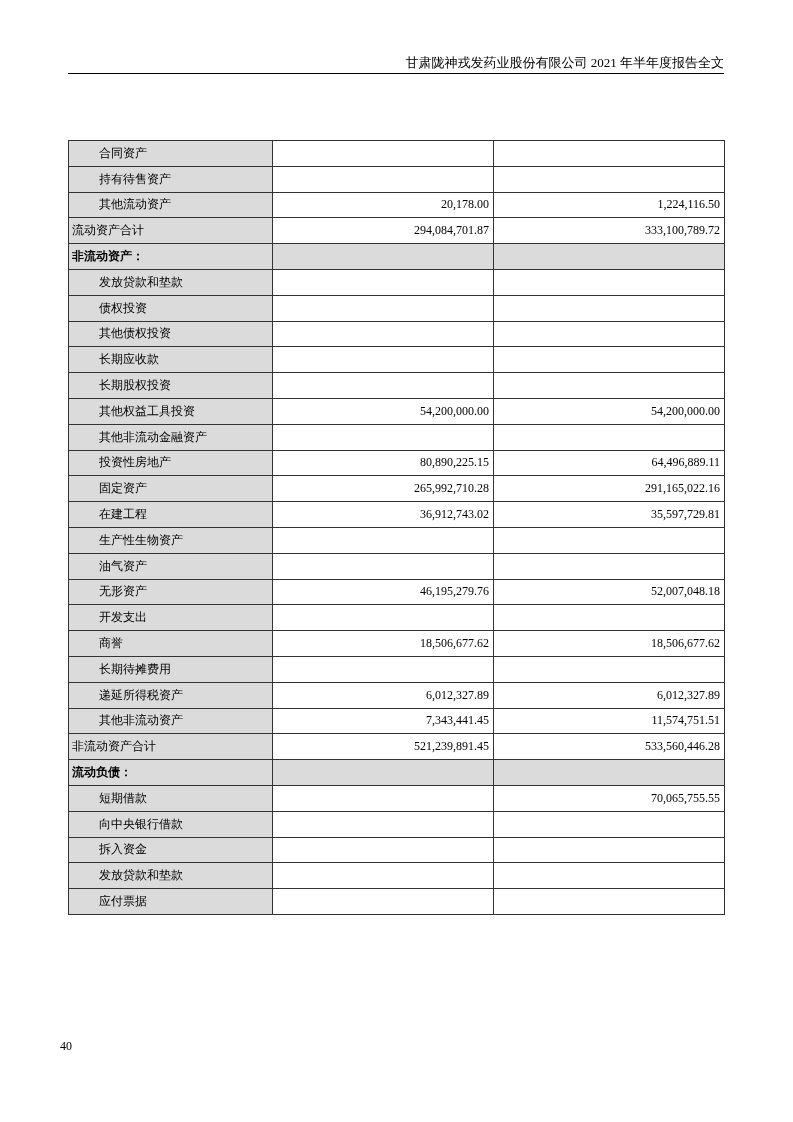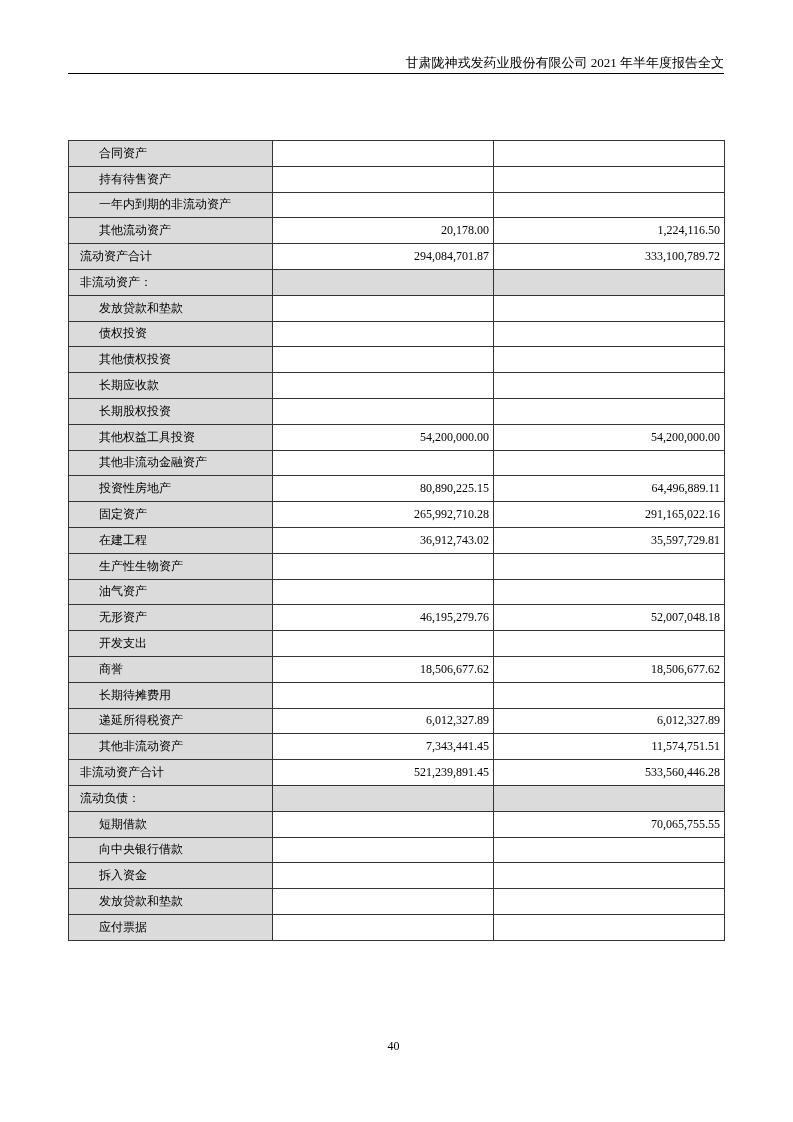--- a/index.html
+++ b/index.html
@@ -54,39 +54,40 @@
     overflow: hidden;
     white-space: nowrap;
   }
   .label-cell {
     background: var(--grey);
     padding-left: 30px;
     text-align: left;
   }
   .row-total .label-cell,
   .row-section .label-cell {
-    padding-left: 11px;
+    padding-left: 3px;
   }
   .row-section td {
     background: var(--grey);
+    font-weight: bold;
   }
   .value-cell {
     background: #ffffff;
     text-align: right;
     padding-right: 4px;
   }
   .row-section .value-cell {
     background: var(--grey);
   }
   .page-number {
     position: absolute;
     top: 1039px;
-    left: 68px;
+    left: 60px;
     width: 651px;
-    text-align: center;
+    text-align: left;
     font-size: 12px;
   }
 </style>
 </head>
 <body>
 
 <div class="page">
 
   <div class="doc-header">甘肃陇神戎发药业股份有限公司 2021 年半年度报告全文</div>
 
@@ -103,25 +104,20 @@
           <td class="label-cell">合同资产</td>
           <td class="value-cell"></td>
           <td class="value-cell"></td>
         </tr>
         <tr class="row-item">
           <td class="label-cell">持有待售资产</td>
           <td class="value-cell"></td>
           <td class="value-cell"></td>
         </tr>
         <tr class="row-item">
-          <td class="label-cell">一年内到期的非流动资产</td>
-          <td class="value-cell"></td>
-          <td class="value-cell"></td>
-        </tr>
-        <tr class="row-item">
           <td class="label-cell">其他流动资产</td>
           <td class="value-cell">20,178.00</td>
           <td class="value-cell">1,224,116.50</td>
         </tr>
         <tr class="row-total">
           <td class="label-cell">流动资产合计</td>
           <td class="value-cell">294,084,701.87</td>
           <td class="value-cell">333,100,789.72</td>
         </tr>
         <tr class="row-section">

